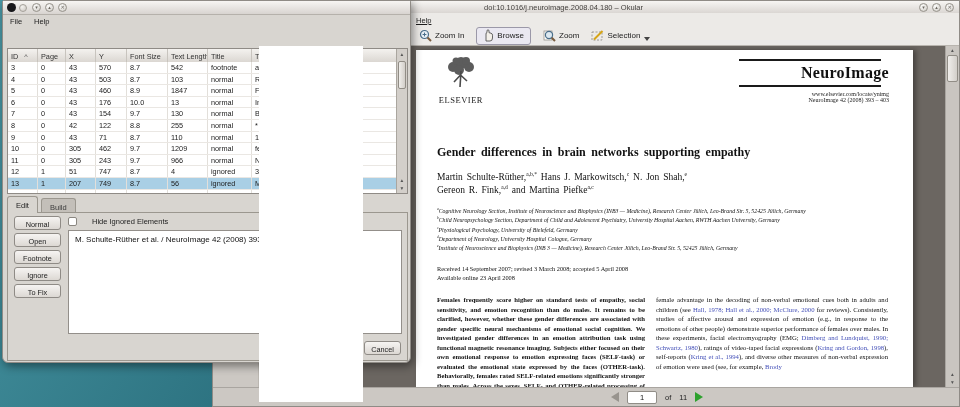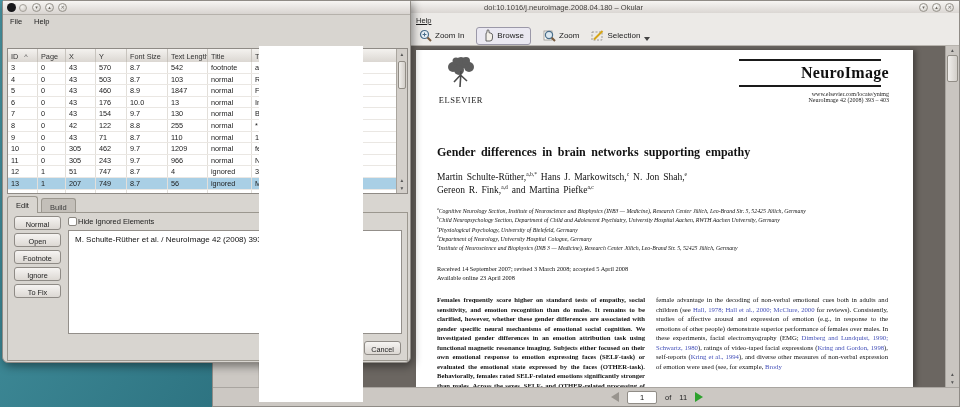--- a/index.html
+++ b/index.html
@@ -58,21 +58,21 @@
   .sarr.dn::before{content:"▾";}
 
   .tab{position:absolute;height:17px;font-size:7.5px;color:#1d1d1d;padding:3.5px 8px 0;
     border:1px solid #9b978f;border-bottom:none;border-radius:3px 3px 0 0;box-sizing:border-box;}
   .tab.active{left:4px;top:195px;background:#d8d5d0;z-index:3;}
   .tab.inactive{left:38px;top:197px;height:15px;background:#c3bfb9;color:#3c3c3c;z-index:1;}
 
   .panel{position:absolute;left:4px;top:211px;width:401px;height:149px;border:1px solid #9b978f;
     background:#d8d5d0;box-sizing:border-box;z-index:2;}
   .pbtn{position:absolute;left:6px;width:47px;height:14px;padding-top:2.5px;}
-  .cbrow{position:absolute;left:60px;top:4px;display:flex;align-items:center;gap:1px;font-size:7.5px;color:#1d1d1d;}
+  .cbrow{position:absolute;left:60px;top:4px;display:flex;align-items:center;gap:15px;font-size:7.5px;color:#1d1d1d;}
   .cbox{width:9px;height:9px;background:#fff;border:1px solid #8a8680;border-radius:2px;box-sizing:border-box;}
   .txtarea{position:absolute;left:60px;top:17px;right:5px;bottom:26px;background:#fff;
     border:1px solid #938f8a;font-size:8px;color:#111;padding:4px 6px;box-sizing:border-box;}
   .fbtn{position:absolute;bottom:5px;height:14px;padding-top:2.5px;}
   .fbtn.save{right:46px;width:34px;}
   .fbtn.cancel{right:6px;width:37px;}
 
   
   #ok{left:212px;top:0;width:748px;height:407px;}
   .ok-menubar{position:absolute;top:12px;left:0;right:0;height:13px;background:#eceae7;

